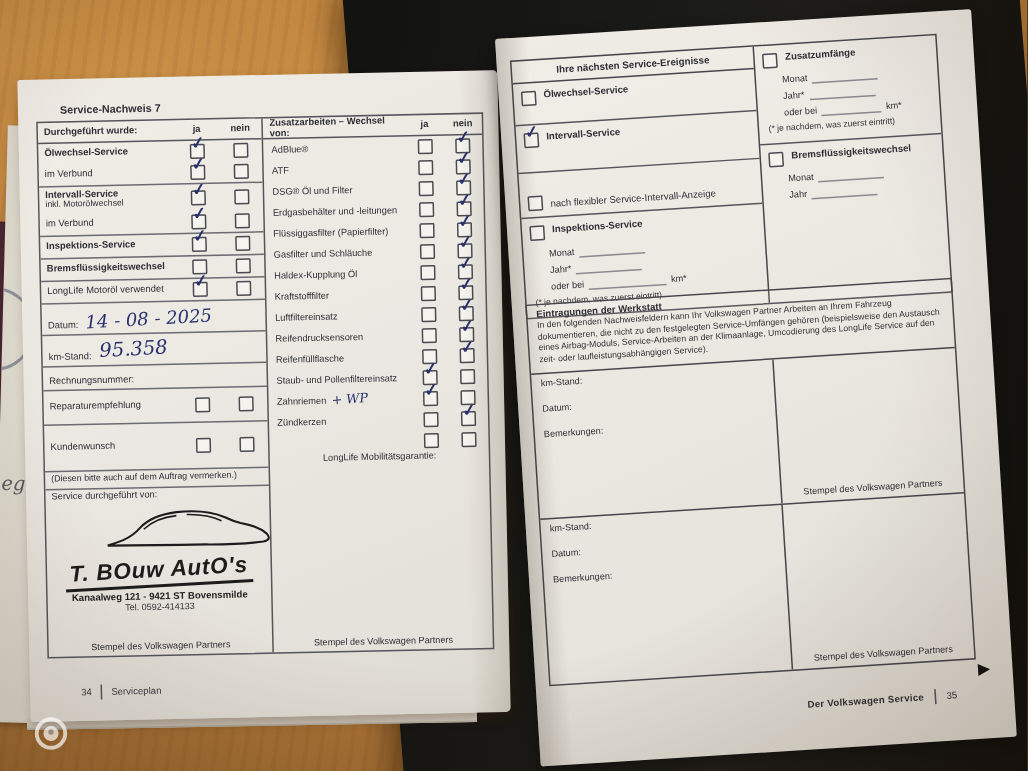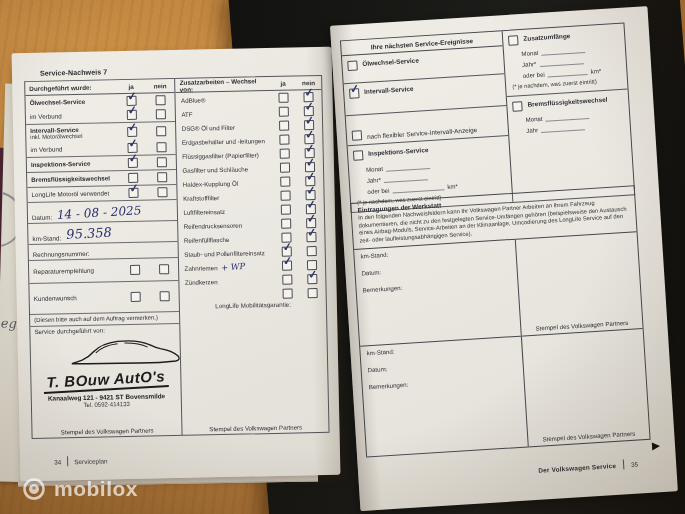--- a/index.html
+++ b/index.html
@@ -527,17 +527,16 @@
       <span>35</span>
     </div>
   </div>
 
   <div class="watermark">
     <svg width="24" height="24" viewBox="0 0 24 24">
       <circle cx="12" cy="12" r="9.5" fill="none" stroke="rgba(255,255,255,0.85)" stroke-width="2.6"></circle>
       <path d="M12 7 A5 5 0 1 0 12.05 7 Z" fill="rgba(255,255,255,0.85)"></path>
       <circle cx="12" cy="11" r="1.8" fill="rgba(90,90,90,0.55)"></circle>
     </svg>
-    <span class="wm-text">mobilox</span>
   </div>
 
   <div class="vignette"></div>
 </div>
 
 </body></html>

